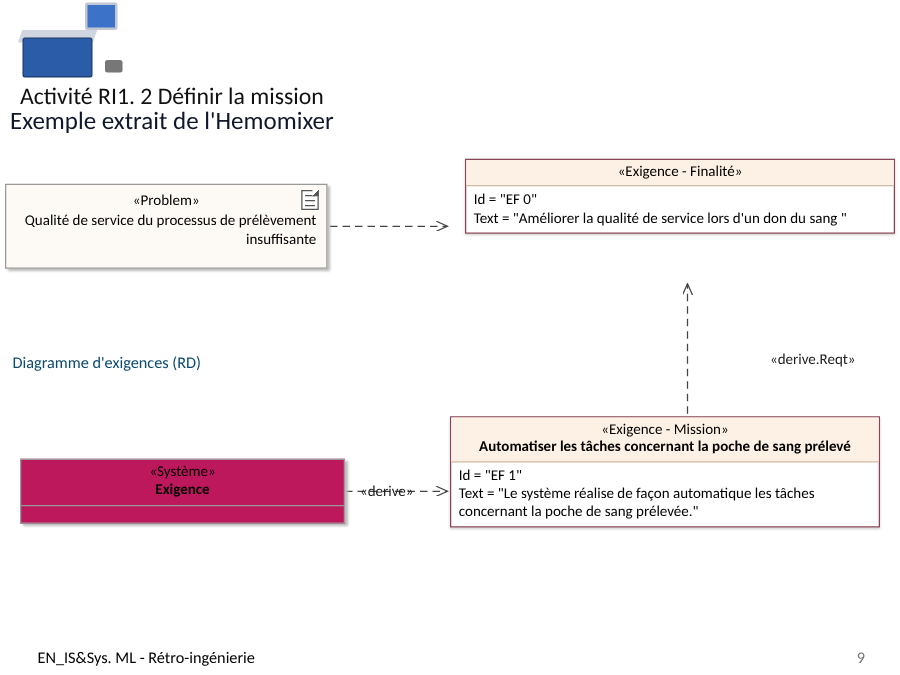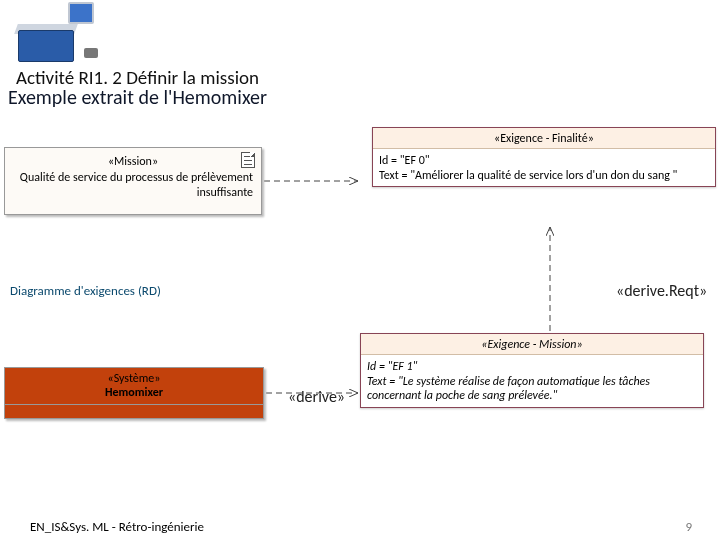--- a/index.html
+++ b/index.html
@@ -18,27 +18,27 @@
   .problem-box { left: 4px; top: 38px; width: 258px; height: 68px; background: #fdfaf6; border: 1px solid #999; box-shadow: 2px 2px 2px #bbb; }
   .problem-head { padding: 6px 8px 2px; text-align: center; }
   .problem-body { padding: 0 8px 4px; text-align: right; }
   .note-icon { position: absolute; right: 6px; top: 4px; width: 14px; height: 16px; border: 1px solid #555; background: #fff; }
   .note-icon::before { content: ""; position: absolute; right: -1px; top: -1px; width: 5px; height: 5px; background: linear-gradient(135deg, #fff 50%, #555 50%); }
   .note-icon .line { display: block; height: 1px; background: #555; margin: 3px 2px 0; }
   .req-box { border: 1px solid #845; background: #fff; box-shadow: 0 1px 2px #ccc; }
   .req-head { background: #fdf0e4; border-bottom: 1px solid #d2bda6; text-align: center; padding: 3px 4px; }
   .req-body { padding: 4px 6px; }
   .req1 { left: 360px; top: 18px; width: 344px; margin-left: 12px; }
-  .req2 { left: 360px; top: 224px; width: 344px; font-style: italic; }
-  .system-box { left: 4px; top: 258px; width: 260px; height: 52px; background: #c2410c; border: 1px solid #999; box-shadow: 2px 2px 2px #bbb; }
+  .req2 { left: 360px; top: 224px; width: 344px; }
+  .system-box { left: 16px; top: 258px; width: 260px; height: 52px; background: #be185d; border: 1px solid #999; box-shadow: 2px 2px 2px #bbb; }
   .system-head { text-align: center; padding: 3px 4px; border-bottom: 1px solid transparent; }
   .system-divider { height: 1px; background: #999; margin: 0; }
   .system-body { padding: 4px 6px; height: 18px; }
   .caption { position: absolute; left: 10px; top: 174px; font-size: 13px; color: #0c4a6e; }
-  .relation-label { position: absolute; font-size: 16px; color: #222; }
+  .relation-label { position: absolute; font-size: 12px; color: #222; }
   .satisfy-lbl { left: 288px; top: 278px; }
   .derive-lbl { left: 616px; top: 172px; }
   svg.arrows { position: absolute; left: 0; top: 0; width: 720px; height: 410px; pointer-events: none; }
   .footer { position: absolute; bottom: 6px; left: 0; width: 720px; display: flex; justify-content: space-between; padding: 0 28px 0 30px; font-size: 13px; color: #000; }
   .footer .pgnum { color: #777; }
   .bold { font-weight: bold; }
 </style>
 </head>
 <body>
 
@@ -67,48 +67,49 @@
     <line x1="550" y1="222" x2="550" y2="118" stroke="#444" stroke-width="1" stroke-dasharray="6,4" marker-end="url(#arrowhead)"></line>
     <line x1="266" y1="284" x2="358" y2="284" stroke="#444" stroke-width="1" stroke-dasharray="6,4" marker-end="url(#arrowhead)"></line>
   </svg>
 
   <div class="box problem-box">
     <div class="note-icon">
       <span class="line"></span>
         <span class="line"></span>
         <span class="line"></span>
     </div>
-    <div class="problem-head">«Mission»</div>
+    <div class="problem-head">«Problem»</div>
     <div class="problem-body">Qualité de service du processus de prélèvement insuffisante</div>
   </div>
 
   <div class="box req-box req1">
     <div class="req-head">
       <div>«Exigence - Finalité»</div>
     </div>
     <div class="req-body">
       <div>Id = "EF 0"</div>
       <div>Text = "Améliorer la qualité de service lors d'un don du sang "</div>
     </div>
   </div>
 
   <div class="box req-box req2">
     <div class="req-head">
       <div>«Exigence - Mission»</div>
+      <div class="bold">Automatiser les tâches concernant la poche de sang prélevé</div>
     </div>
     <div class="req-body">
       <div>Id = "EF 1"</div>
       <div>Text = "Le système réalise de façon automatique les tâches concernant la poche de sang prélevée."</div>
     </div>
   </div>
 
   <div class="box system-box">
     <div class="system-head">
       <div>«Système»</div>
-      <div class="bold">Hemomixer</div>
+      <div class="bold">Exigence</div>
     </div>
     <div class="system-divider"></div>
     <div class="system-body"></div>
   </div>
 
   <div class="caption">Diagramme d'exigences (RD)</div>
 
   <div class="relation-label satisfy-lbl">«derive»</div>
   <div class="relation-label derive-lbl">«derive.Reqt»</div>
 

